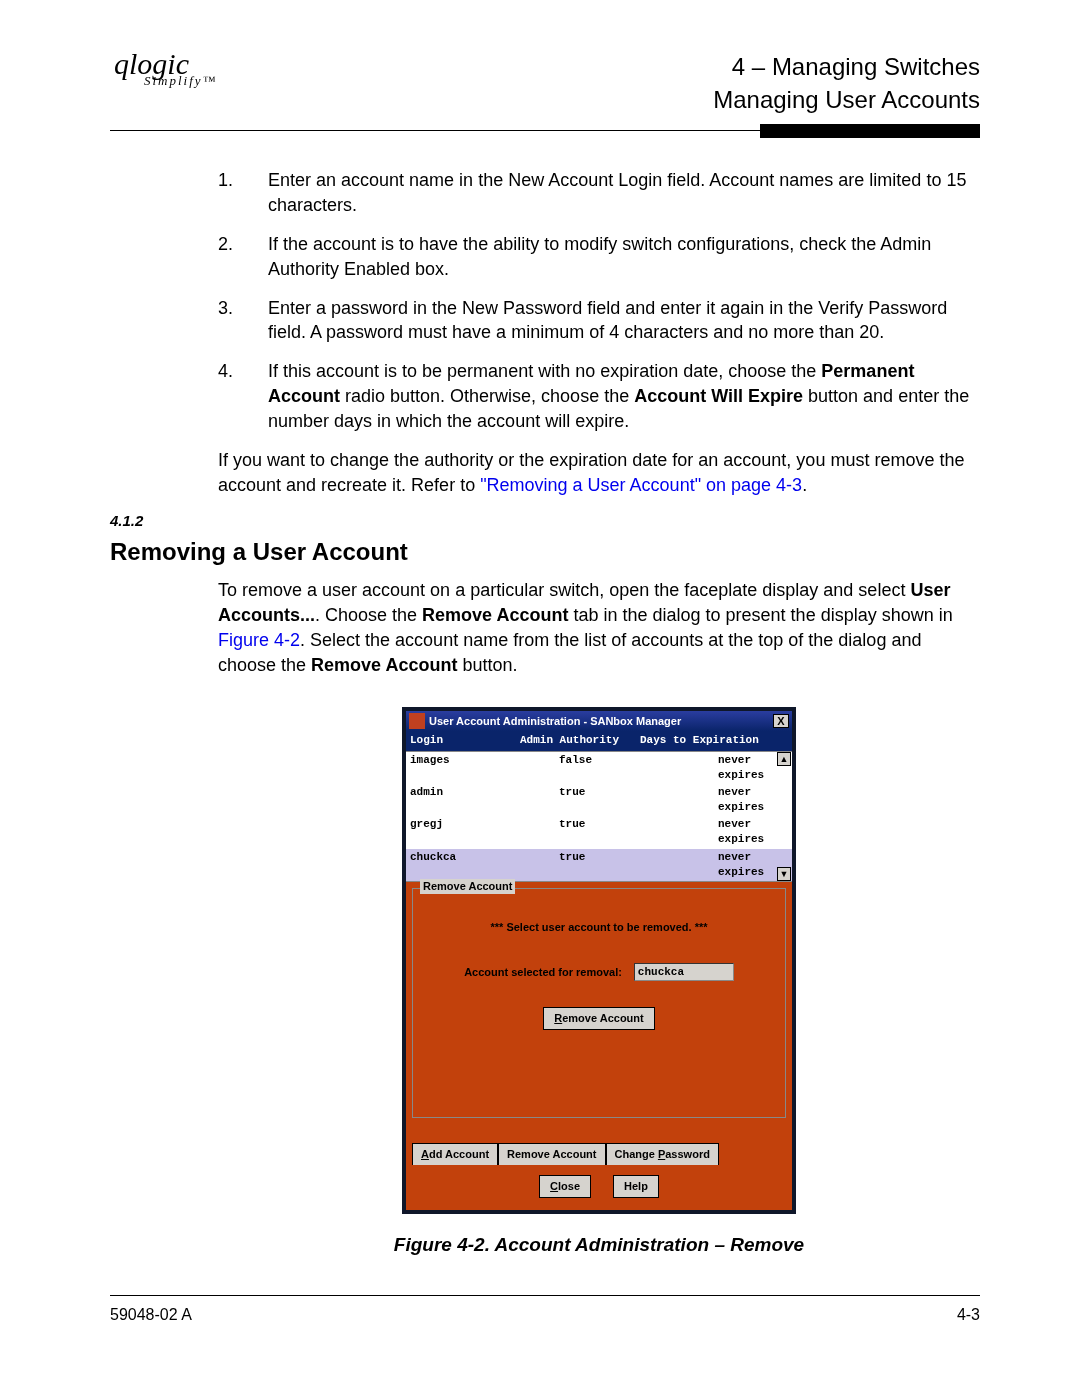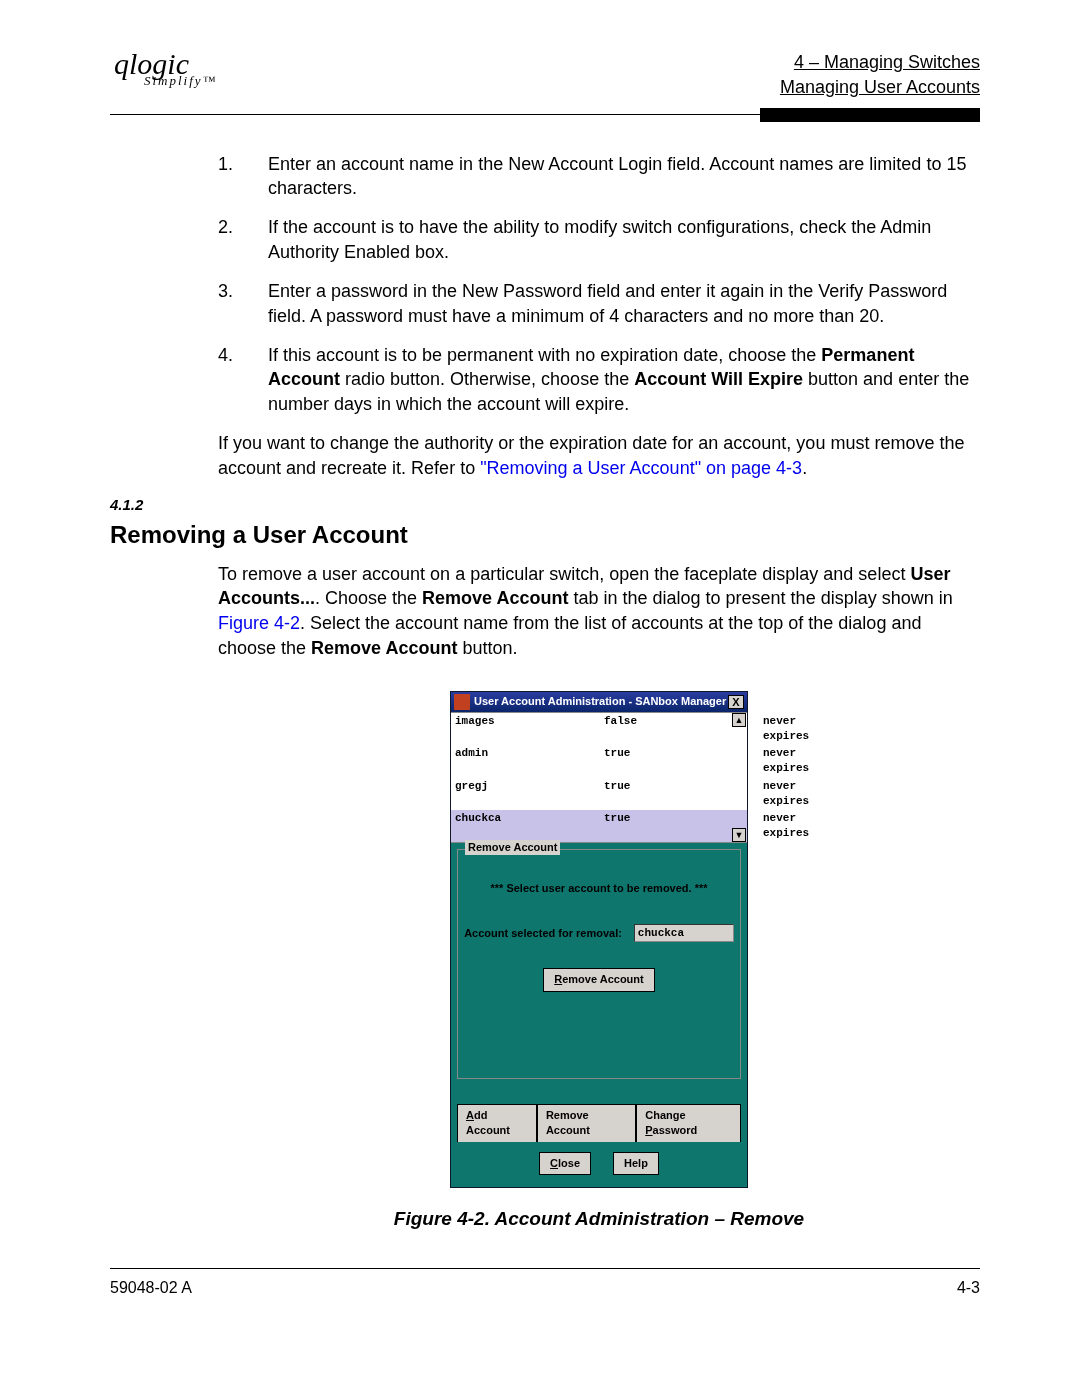--- a/index.html
+++ b/index.html
@@ -30,22 +30,21 @@
   }
   .logo .small {
     font-size: 13px;
     letter-spacing: 2px;
     display: block;
     margin-top: -2px;
     margin-left: 30px;
   }
   .header-right {
     text-align: right;
-    font-size: 18px;
-    text-decoration: underline;
+    font-size: 24px;
   }
   .header-rule {
     position: relative;
     height: 14px;
     margin-bottom: 30px;
   }
   .header-rule .line {
     border-top: 1.5px solid #000;
     width: 100%;
     position: absolute;
@@ -96,25 +95,25 @@
   }
   .sec-block { margin-left: -108px; }
   b { font-weight: bold; }
 
   
   .dialog-wrap {
     display: flex; justify-content: center;
     margin: 30px 0 18px 0;
   }
   .dialog {
-    width: 298px;
+    width: 394px;
     font-family: Tahoma, Arial, sans-serif;
     font-size: 11px;
-    border: 1px solid #0f172a;
-    background: #0f766e;
+    border: 4px solid #0f172a;
+    background: #c2410c;
   }
   .titlebar {
     background: linear-gradient(#2a3da0,#0a246a);
     color: #fff;
     display: flex; align-items: center;
     padding: 2px 3px;
     font-weight: bold;
   }
   .titlebar .ticon {
     width: 16px; height: 16px;
@@ -271,20 +270,26 @@
       <span>To remove a user account on a particular switch, open the faceplate display and select </span><b>User Accounts...</b><span>. Choose the </span><b>Remove Account</b><span> tab in the dialog to present the display shown in </span><span class="link">Figure 4-2</span><span>. Select the account name from the list of accounts at the top of the dialog and choose the </span><b>Remove Account</b><span> button.</span>
     </p>
 
     <div class="dialog-wrap">
       <div class="dialog">
         <div class="titlebar">
           <span class="ticon"></span>
           <span class="ttext">User Account Administration - SANbox Manager</span>
           <span class="close">X</span>
         </div>
+        <div class="gridhead">
+          <div>Login</div>
+          <div>Admin Authority</div>
+          <div>Days to Expiration</div>
+          <div></div>
+        </div>
         <div class="gridbody" style="position:relative;">
           <div class="gridrow">
             <div>images</div>
               <div>false</div>
               <div>never expires</div>
               <div></div>
           </div>
           <div class="gridrow">
             <div>admin</div>
               <div>true</div>

